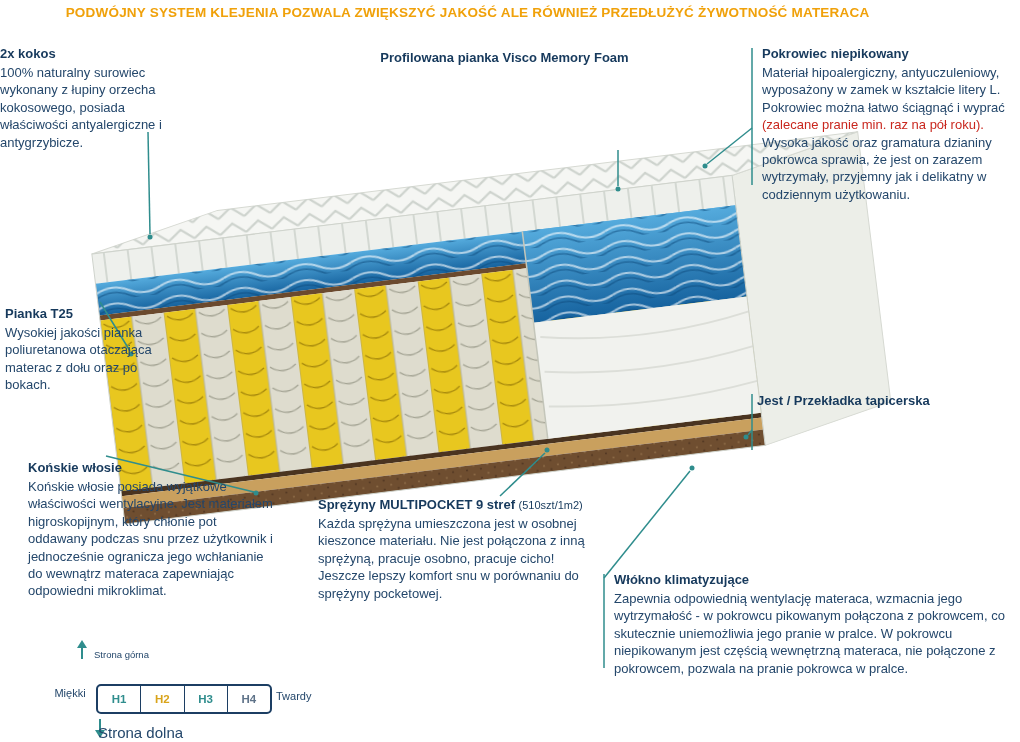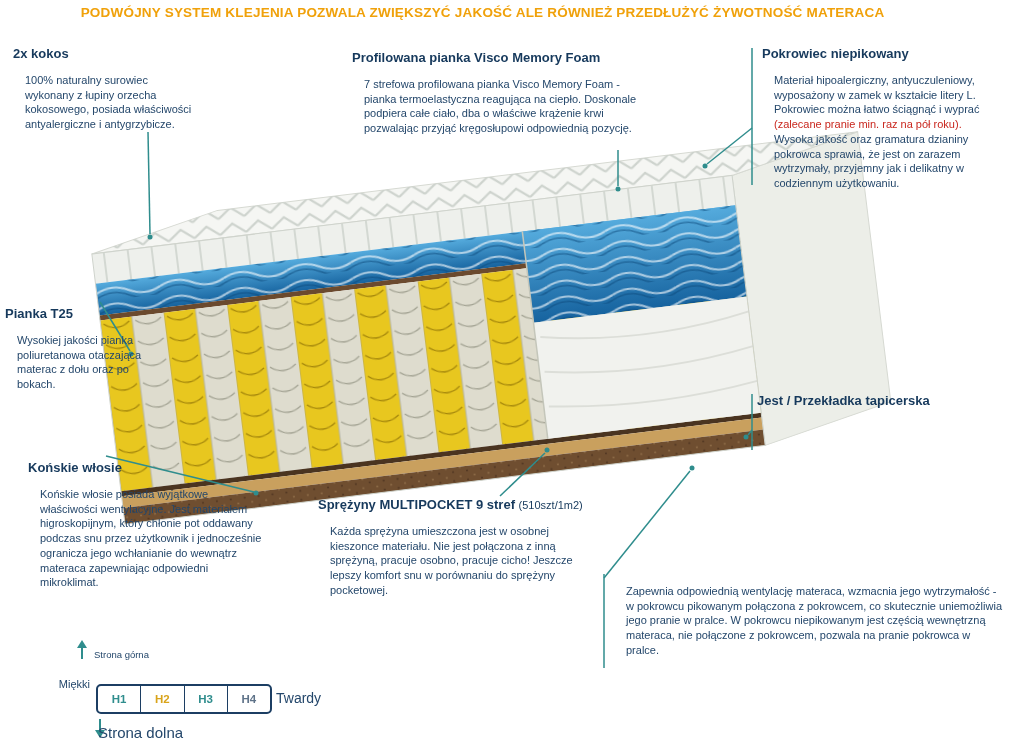--- a/index.html
+++ b/index.html
@@ -3,35 +3,35 @@
 <meta charset="utf-8">
 <style>
   html,body{margin:0;padding:0}
   body{width:1020px;height:742px;position:relative;background:#ffffff;
        font-family:"Liberation Sans",sans-serif;overflow:hidden}
   .layer-svg{position:absolute;left:0;top:0}
   .header{position:absolute;top:5px;left:0;width:935px;text-align:center;
           font-size:13.5px;font-weight:bold;color:#f0a10a;letter-spacing:.2px}
   .block{position:absolute;color:#24476b}
   .block h3{margin:0 0 3px 0;font-size:13px;font-weight:bold;color:#16395c}
-  .block p{margin:12px;font-size:11px;line-height:1.34}
-  .block.center{}
+  .block p{margin:0;font-size:13px;line-height:1.34}
+  .block.center{text-align:center}
   .red{color:#c9271e}
   .note{font-weight:normal;font-size:11px}
   .scale{position:absolute;left:50px;top:640px;width:330px;height:102px;color:#24476b}
   .scale .s-top{position:absolute;left:44px;top:9px;font-size:9.5px}
   .scale .s-bottom{position:absolute;left:48px;top:84px;font-size:15px}
   .arrow{position:absolute}
   .hbox{position:absolute;left:46px;top:44px;width:172px;height:26px;
         border:2px solid #1c3e63;border-radius:5px;display:flex;background:#fff}
   .hcell{flex:1;display:flex;align-items:center;justify-content:center;
          font-size:11.5px;font-weight:bold;border-right:1px solid #1c3e63}
   .hcell:last-child{border-right:none}
-  .soft{position:absolute;left:0;top:38px;width:40px;text-align:right;font-size:11px}
-  .hard{position:absolute;left:226px;top:50px;font-size:14px}
+  .soft{position:absolute;left:0;top:47px;width:40px;text-align:center;font-size:11px}
+  .hard{position:absolute;left:226px;top:50px;font-size:11px}
 </style>
 </head>
 <body>
 
 <svg class="layer-svg" width="1020" height="742" viewBox="0 0 1020 742">
   <defs>
     <pattern id="springs" width="64" height="42" patternUnits="userSpaceOnUse">
       <rect width="32" height="42" fill="#e8c71f"></rect>
       <rect x="32" width="32" height="42" fill="#dedcce"></rect>
       <path d="M3,9 Q16,19 29,9 M3,30 Q16,40 29,30" stroke="#a5870b" stroke-width="1.4" fill="none"></path>
@@ -107,30 +107,29 @@
       <circle cx="705" cy="166" r="2.5" stroke="none"></circle>
     <line x1="752" y1="394" x2="752" y2="450"></line>
     <line x1="752" y1="430" x2="748" y2="435"></line>
       <circle cx="746" cy="437" r="2.5" stroke="none"></circle>
     <line x1="604" y1="574" x2="604" y2="668"></line>
     <line x1="604" y1="578" x2="690" y2="471"></line>
       <circle cx="692" cy="468" r="2.5" stroke="none"></circle>
   </g>
 </svg>
 
-<div class="header" style="color: rgb(240, 161, 10); padding-left: 15px;">PODWÓJNY SYSTEM KLEJENIA POZWALA ZWIĘKSZYĆ JAKOŚĆ ALE RÓWNIEŻ PRZEDŁUŻYĆ ŻYWOTNOŚĆ MATERACA</div>
+<div class="header" style="color: rgb(240, 161, 10);">PODWÓJNY SYSTEM KLEJENIA POZWALA ZWIĘKSZYĆ JAKOŚĆ ALE RÓWNIEŻ PRZEDŁUŻYĆ ŻYWOTNOŚĆ MATERACA</div>
 
-<div class="block" style="left:13px;top:46px;width:192px">
+<div class="block" style="left:0;top:46px;width:192px">
   <h3>2x kokos</h3>
   <p>100% naturalny surowiec wykonany z łupiny orzecha kokosowego, posiada właściwości antyalergiczne i antygrzybicze.</p>
 </div>
 
 <div class="block center" style="left:352px;top:50px;width:305px">
   <h3>Profilowana pianka Visco Memory Foam</h3>
-  <p>7 strefowa profilowana pianka Visco Memory Foam - pianka termoelastyczna reagująca na ciepło. Doskonale podpiera całe ciało, dba o właściwe krążenie krwi pozwalając przyjąć kręgosłupowi odpowiednią pozycję.</p>
 </div>
 
 <div class="block" style="left:762px;top:46px;width:252px">
   <h3>Pokrowiec niepikowany</h3>
   <p><span>Materiał hipoalergiczny, antyuczuleniowy, wyposażony w zamek w kształcie litery L. Pokrowiec można łatwo ściągnąć i wyprać </span><span class="red">(zalecane pranie min. raz na pół roku).</span><span> Wysoka jakość oraz gramatura dzianiny pokrowca sprawia, że jest on zarazem wytrzymały, przyjemny jak i delikatny w codziennym użytkowaniu.</span></p>
 </div>
 
 <div class="block" style="left:5px;top:306px;width:158px">
   <h3>Pianka T25</h3>
   <p>Wysokiej jakości pianka poliuretanowa otaczająca materac z dołu oraz po bokach.</p>
@@ -144,20 +143,21 @@
   <h3>Końskie włosie</h3>
   <p>Końskie włosie posiada wyjątkowe właściwości wentylacyjne. Jest materiałem higroskopijnym, który chłonie pot oddawany podczas snu przez użytkownik i jednocześnie ogranicza jego wchłanianie do wewnątrz materaca zapewniając odpowiedni mikroklimat.</p>
 </div>
 
 <div class="block" style="left:318px;top:497px;width:272px">
   <h3><span>Sprężyny MULTIPOCKET 9 stref</span> <span class="note">(510szt/1m2)</span></h3>
   <p>Każda sprężyna umieszczona jest w osobnej kieszonce materiału. Nie jest połączona z inną sprężyną, pracuje osobno, pracuje cicho! Jeszcze lepszy komfort snu w porównaniu do sprężyny pocketowej.</p>
 </div>
 
 <div class="block" style="left:614px;top:572px;width:400px">
+  <h3>Włókno klimatyzujące</h3>
   <p>Zapewnia odpowiednią wentylację materaca, wzmacnia jego wytrzymałość - w pokrowcu pikowanym połączona z pokrowcem, co skutecznie uniemożliwia jego pranie w pralce. W pokrowcu niepikowanym jest częścią wewnętrzną materaca, nie połączone z pokrowcem, pozwala na pranie pokrowca w pralce.</p>
 </div>
 
 <div class="scale">
   <svg class="arrow" style="left:26px;top:0" width="12" height="20">
     <line x1="6" y1="19" x2="6" y2="6" stroke="#2f8d8d" stroke-width="2"></line>
     <polygon points="6,0 11,8 1,8" fill="#2f8d8d"></polygon>
   </svg>
   <div class="s-top">Strona górna</div>
 

